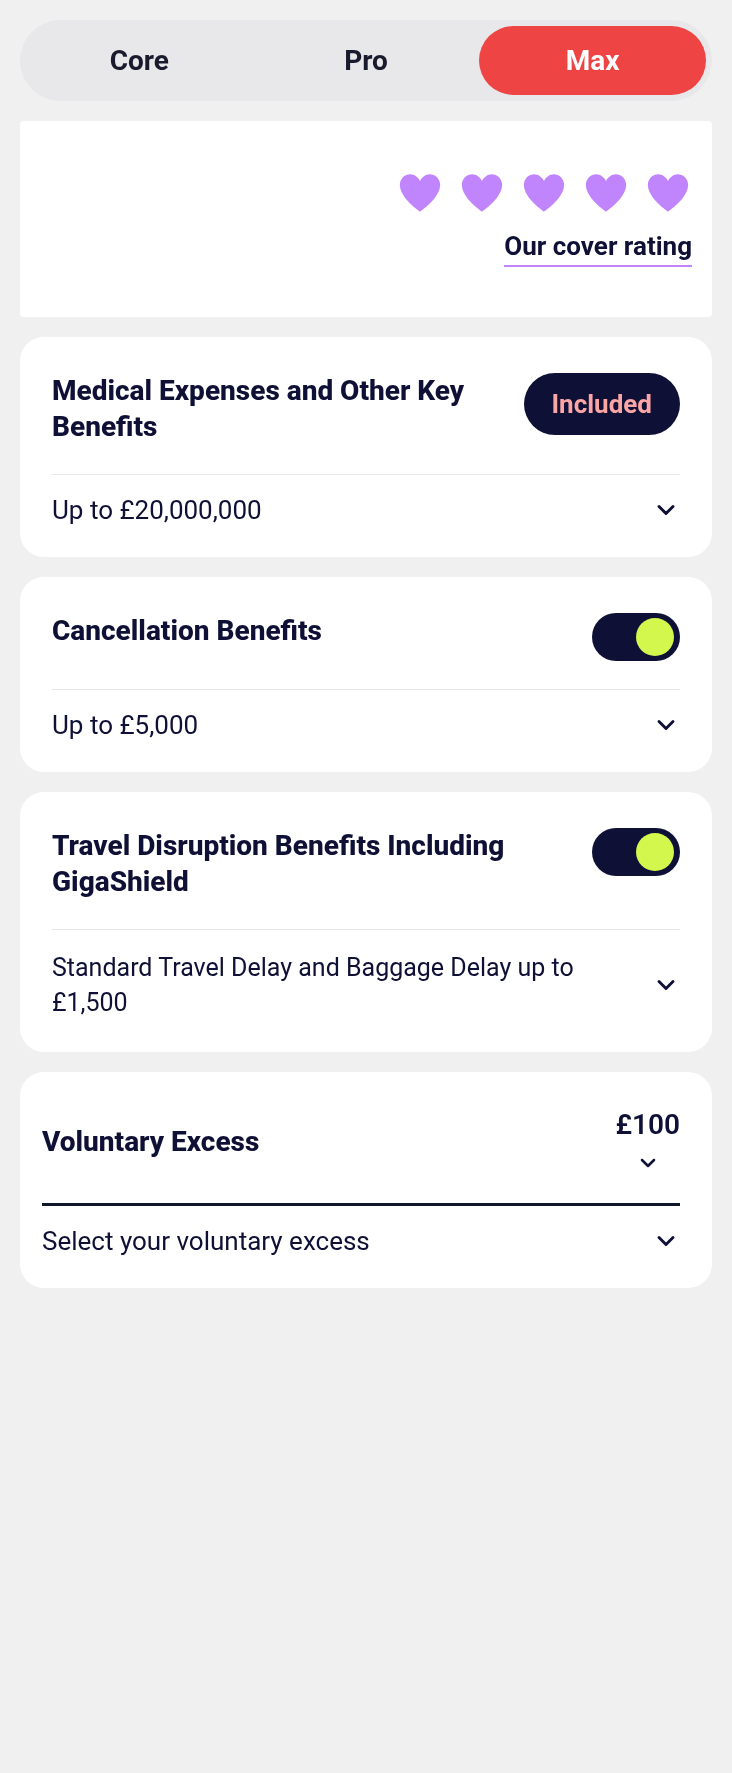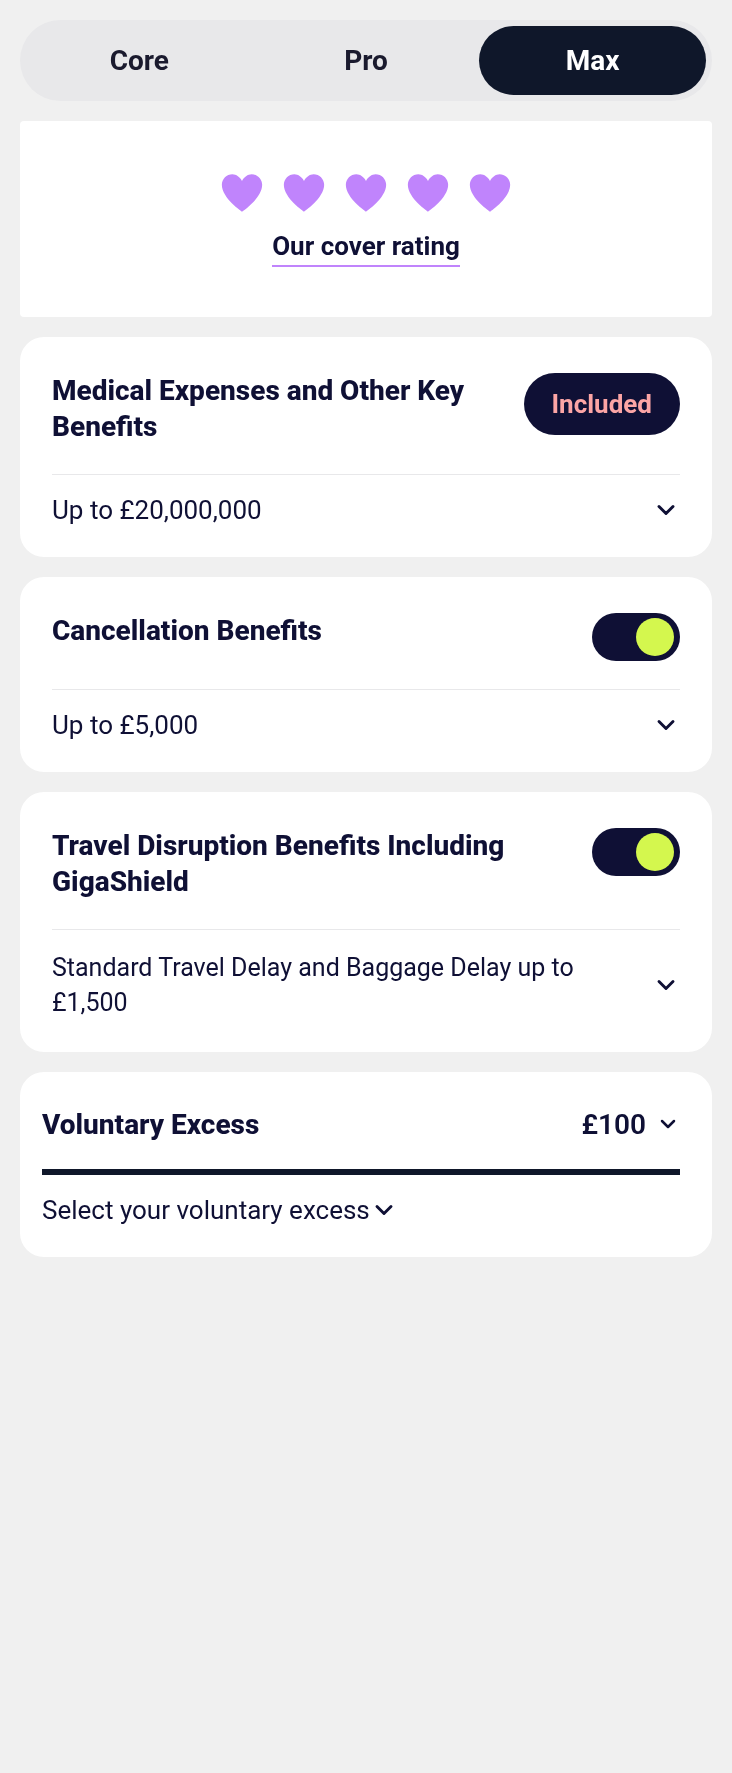--- a/index.html
+++ b/index.html
@@ -43,33 +43,33 @@
       padding: 18px 10px;
       border-radius: 44px;
       font-size: 28px;
       font-weight: 700;
       cursor: pointer;
       color: #1a1a2e;
       transition: all 0.2s;
     }
 
     .tab-item.active {
-      background: #0f172a;
+      background: #ef4444;
       color: #ffffff;
     }
 
     
     .rating-section {
       background: #ffffff;
       border-radius: 4px;
       padding: 50px 20px 50px 20px;
       margin-top: 20px;
       display: flex;
       flex-direction: column;
-      align-items: center;
+      align-items: flex-end;
       gap: 16px;
     }
 
     .hearts-row {
       display: flex;
       gap: 14px;
       align-items: center;
     }
 
     .heart {
@@ -185,38 +185,39 @@
       font-size: 28px;
       font-weight: 800;
       color: #0f1035;
     }
 
     .excess-value-row {
       display: flex;
       align-items: center;
       gap: 10px;
       color: #0f1035;
+      flex-direction: column;
     }
 
     .excess-value {
       font-size: 28px;
       font-weight: 600;
     }
 
     .excess-chevron {
       width: 24px;
       height: 24px;
     }
 
     .excess-footer {
       display: flex;
       align-items: center;
-      justify-content: flex-start;
+      justify-content: space-between;
       padding-top: 20px;
-      border-top: 6px solid #0f172a;
+      border-top: 3px solid #0f172a;
     }
 
     .excess-sub {
       font-size: 26px;
       color: #0f1035;
     }
 
     .multi-line-amount {
       font-size: 25px;
       color: #0f1035;

